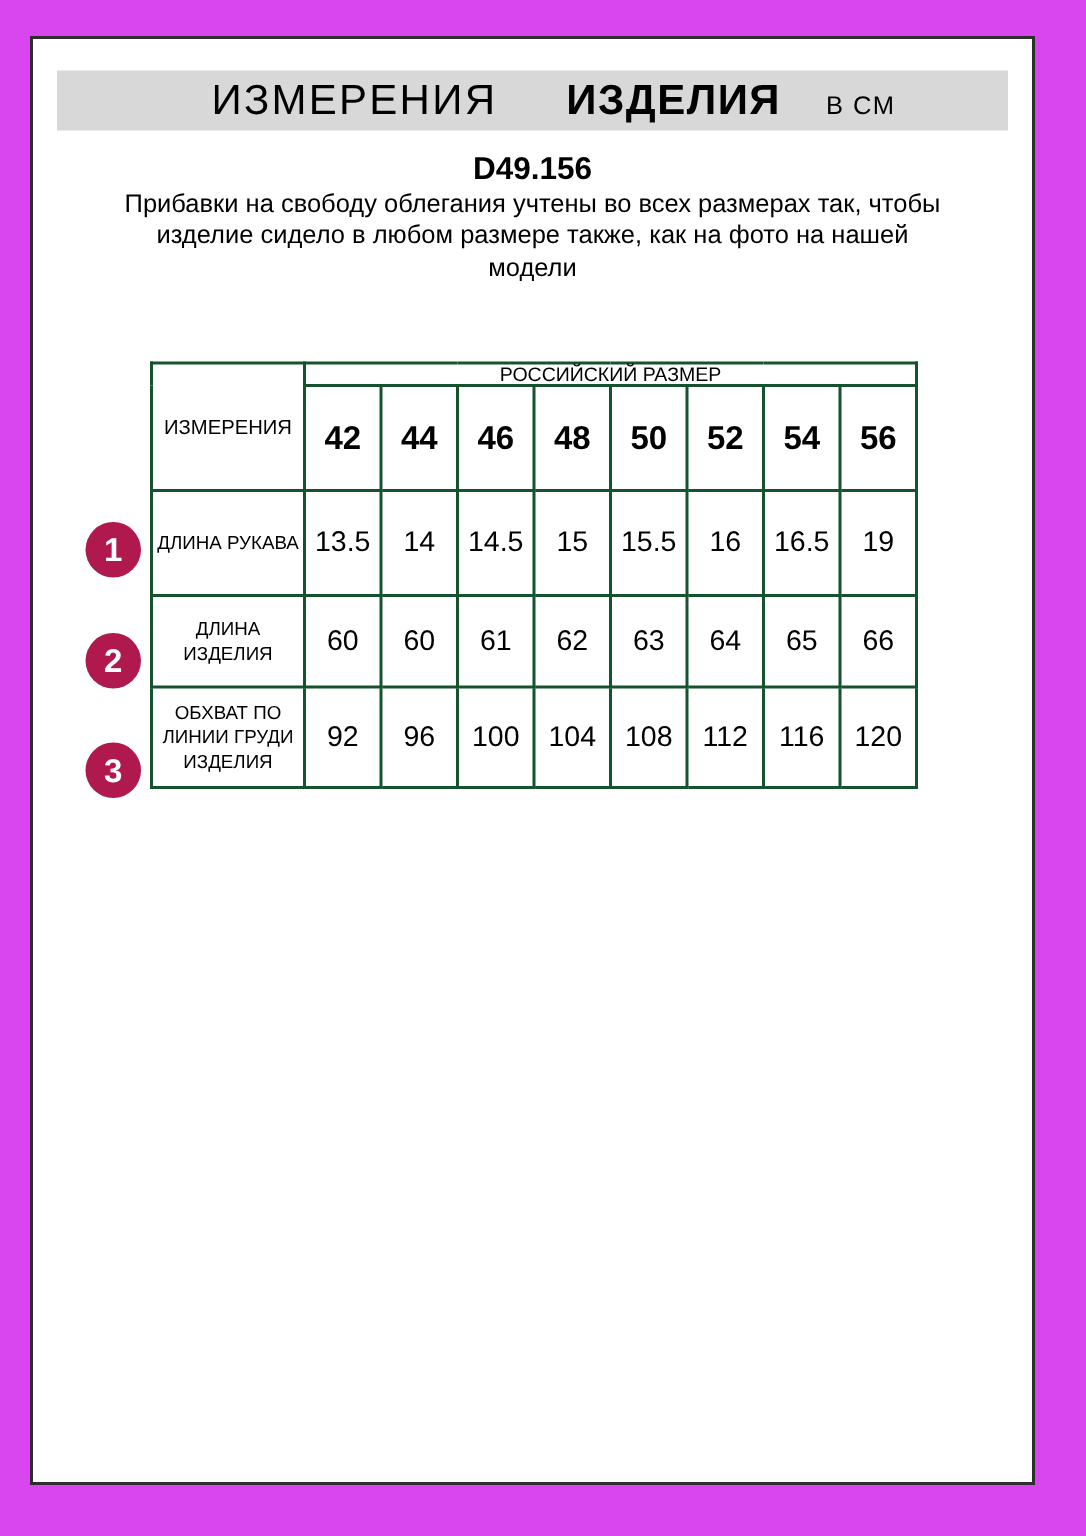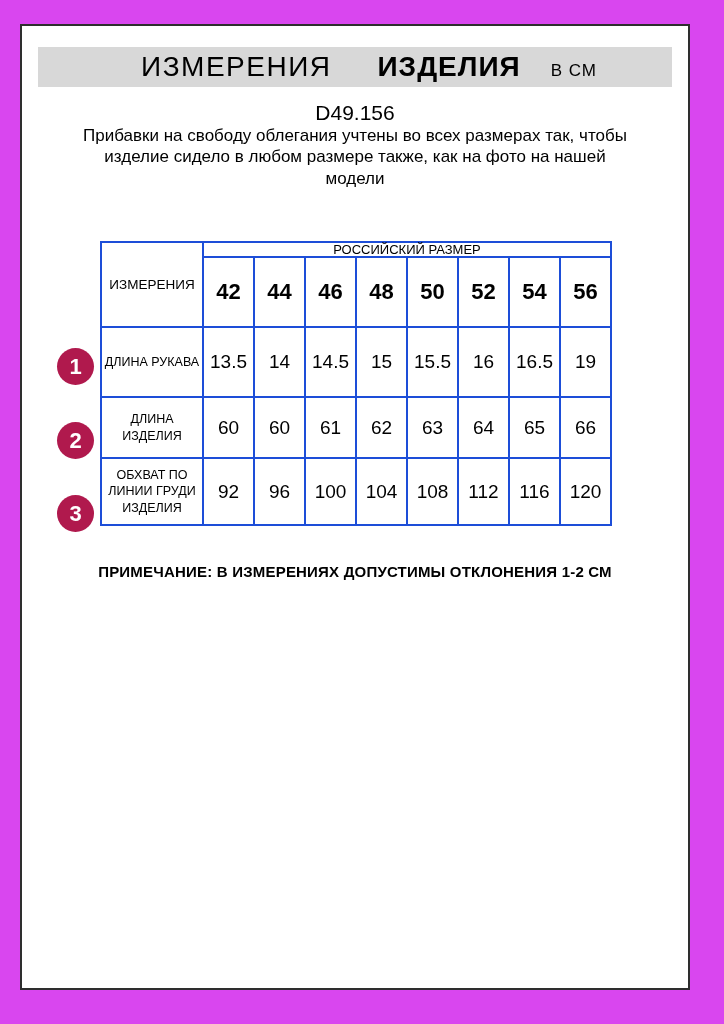--- a/index.html
+++ b/index.html
@@ -24,34 +24,34 @@
     position: absolute; left: 38px; top: 47px; width: 634px; height: 40px;
     background: #d8d8d8;
     display: flex; align-items: baseline; justify-content: center;
     padding-top: 6px; padding-left: 28px;
   }
   .title-word-1 { font-size: 28px; font-weight: 400; letter-spacing: 1.5px; line-height: 1; }
   .title-word-2 { font-size: 28px; font-weight: 700; letter-spacing: 1px; margin-left: 46px; line-height: 1; }
   .title-unit   { font-size: 17px; font-weight: 400; letter-spacing: 1px; margin-left: 30px; line-height: 1; }
   .model-code {
     position: absolute; left: 20px; top: 101px; width: 670px;
-    text-align: center; font-size: 21px; font-weight: 400;
+    text-align: center; font-size: 21px; font-weight: 700;
   }
   .description {
     position: absolute; left: 20px; top: 125px; width: 670px;
     text-align: center; font-size: 17px; line-height: 1.26;
     white-space: pre-line;
   }
   table.size-table {
     position: absolute; left: 100px; top: 241px;
     border-collapse: collapse; table-layout: fixed;
     background: #fff;
   }
   table.size-table th, table.size-table td {
-    border: 2px solid #1d4ed8;
+    border: 2px solid #14532d;
     text-align: center; vertical-align: middle;
     padding: 0;
   }
   col.c-label { width: 102px; }
   col.c-size  { width: 51px; }
   .group-head { height: 13px; font-size: 13px; font-weight: 400; line-height: 1; padding: 1px 0; }
   .label-head { font-size: 13.5px; font-weight: 400; }
   .size-head  { height: 70px; font-size: 22px; font-weight: 700; }
   .label-cell { font-size: 12.5px; font-weight: 400; line-height: 1.3; white-space: pre-line; padding: 2px; }
   .val-cell   { font-size: 19px; font-weight: 400; }
@@ -155,14 +155,13 @@
         <td class="val-cell">116</td>
         <td class="val-cell">120</td>
       </tr>
     </tbody>
   </table>
 
   <div class="badge badge-1">1</div>
   <div class="badge badge-2">2</div>
   <div class="badge badge-3">3</div>
 
-  <div class="note">ПРИМЕЧАНИЕ: В ИЗМЕРЕНИЯХ ДОПУСТИМЫ ОТКЛОНЕНИЯ 1-2 СМ</div>
 </div>
 
 </body></html>

